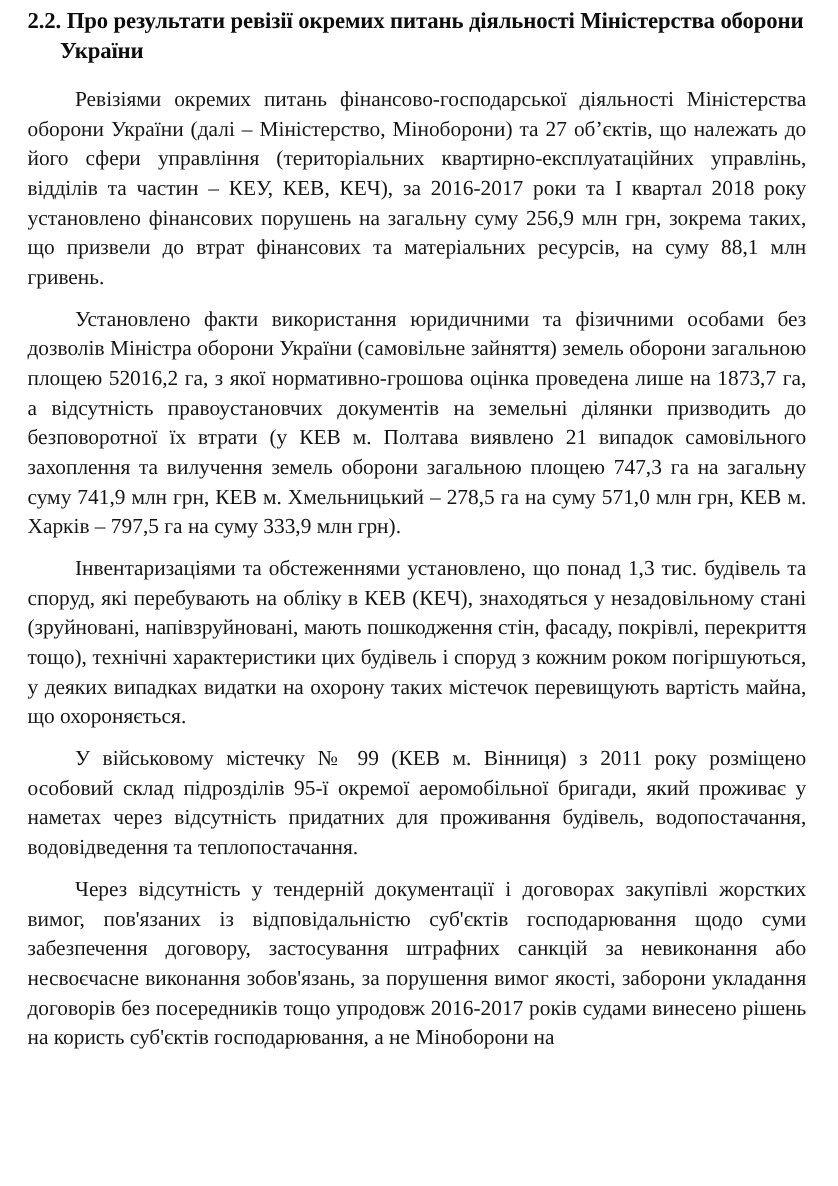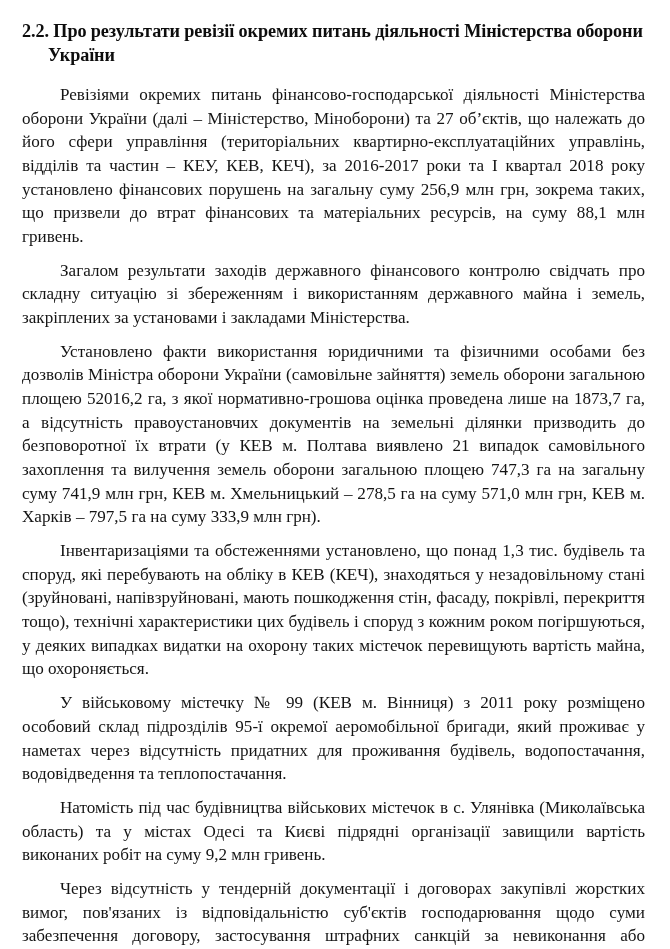--- a/index.html
+++ b/index.html
@@ -13,21 +13,21 @@
     height: 949px;
     overflow: hidden;
     font-family: "Liberation Serif", "DejaVu Serif", serif;
     color: #111111;
     -webkit-font-smoothing: antialiased;
   }
   .page {
     width: 670px;
     height: 949px;
     box-sizing: border-box;
-    padding: 19px 25px 0 22px;
+    padding: 4px 25px 0 22px;
     background: #ffffff;
     position: relative;
   }
   .doc-heading {
     font-size: 18.2px;
     font-weight: bold;
     line-height: 1.32;
     margin: 0 0 16px 0;
     padding: 0;
     text-align: left;
@@ -65,21 +65,19 @@
 <body>
 
 <div class="page">
 
   <h2 class="doc-heading">
     <span class="hang">2.2. Про результати ревізії окремих питань діяльності Міністерства оборони України</span>
   </h2>
 
   <div class="doc-body">
     <p>Ревізіями окремих питань фінансово-господарської діяльності Міністерства оборони України (далі – Міністерство, Міноборони) та 27 об’єктів, що належать до його сфери управління (територіальних квартирно-експлуатаційних управлінь, відділів та частин – КЕУ, КЕВ, КЕЧ), за 2016-2017 роки та І квартал 2018 року установлено фінансових порушень на загальну суму 256,9 млн грн, зокрема таких, що призвели до втрат фінансових та матеріальних ресурсів, на суму 88,1 млн гривень.</p>
-    <p class="p-gap">Загалом результати заходів державного фінансового контролю свідчать про складну ситуацію зі збереженням і використанням державного майна і земель, закріплених за установами і закладами Міністерства.</p>
     <p class="p-gap">Установлено факти використання юридичними та фізичними особами без дозволів Міністра оборони України (самовільне зайняття) земель оборони загальною площею 52016,2 га, з якої нормативно-грошова оцінка проведена лише на 1873,7 га, а відсутність правоустановчих документів на земельні ділянки призводить до безповоротної їх втрати (у КЕВ м. Полтава виявлено 21 випадок самовільного захоплення та вилучення земель оборони загальною площею 747,3 га на загальну суму 741,9 млн грн, КЕВ м. Хмельницький – 278,5 га на суму 571,0 млн грн, КЕВ м. Харків – 797,5 га на суму 333,9 млн грн).</p>
     <p class="p-gap">Інвентаризаціями та обстеженнями установлено, що понад 1,3 тис. будівель та споруд, які перебувають на обліку в КЕВ (КЕЧ), знаходяться у незадовільному стані (зруйновані, напівзруйновані, мають пошкодження стін, фасаду, покрівлі, перекриття тощо), технічні характеристики цих будівель і споруд з кожним роком погіршуються, у деяких випадках видатки на охорону таких містечок перевищують вартість майна, що охороняється.</p>
     <p class="p-gap">У військовому містечку № 99 (КЕВ м. Вінниця) з 2011 року розміщено особовий склад підрозділів 95-ї окремої аеромобільної бригади, який проживає у наметах через відсутність придатних для проживання будівель, водопостачання, водовідведення та теплопостачання.</p>
-    <p class="p-gap">Натомість під час будівництва військових містечок в с. Улянівка (Миколаївська область) та у містах Одесі та Києві підрядні організації завищили вартість виконаних робіт на суму 9,2 млн гривень.</p>
     <p class="p-gap">Через відсутність у тендерній документації і договорах закупівлі жорстких вимог, пов'язаних із відповідальністю суб'єктів господарювання щодо суми забезпечення договору, застосування штрафних санкцій за невиконання або несвоєчасне виконання зобов'язань, за порушення вимог якості, заборони укладання договорів без посередників тощо упродовж 2016-2017 років судами винесено рішень на користь суб'єктів господарювання, а не Міноборони на</p>
   </div>
 
 </div>
 
 </body></html>

